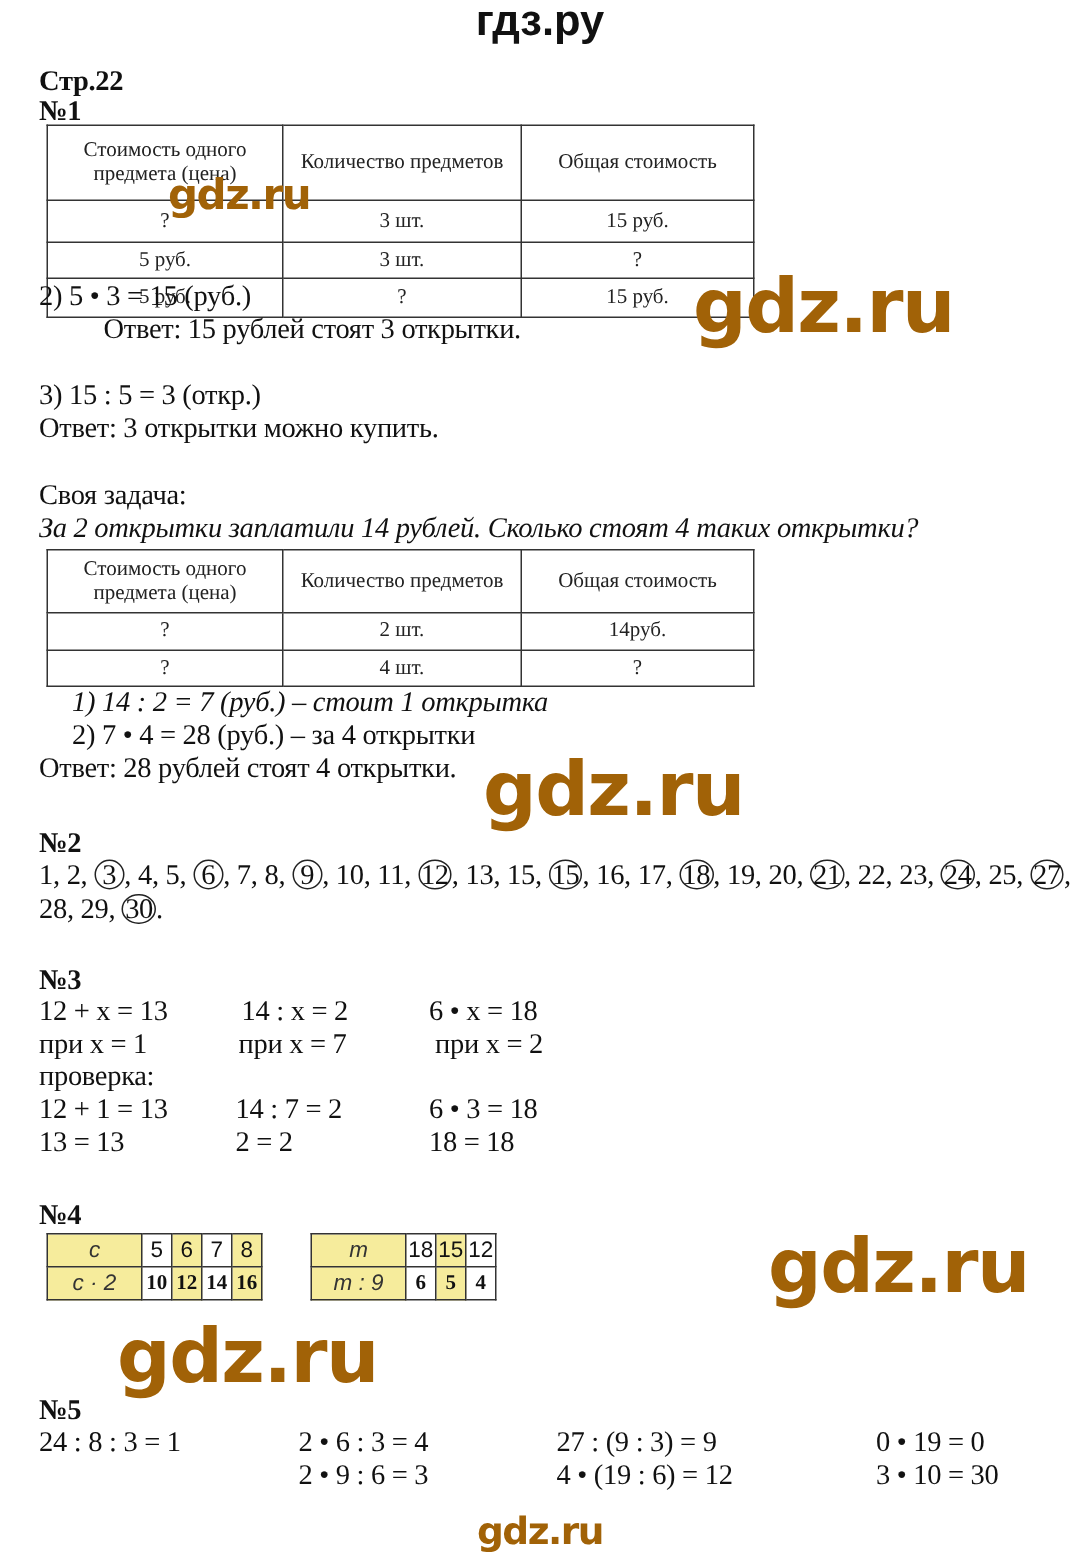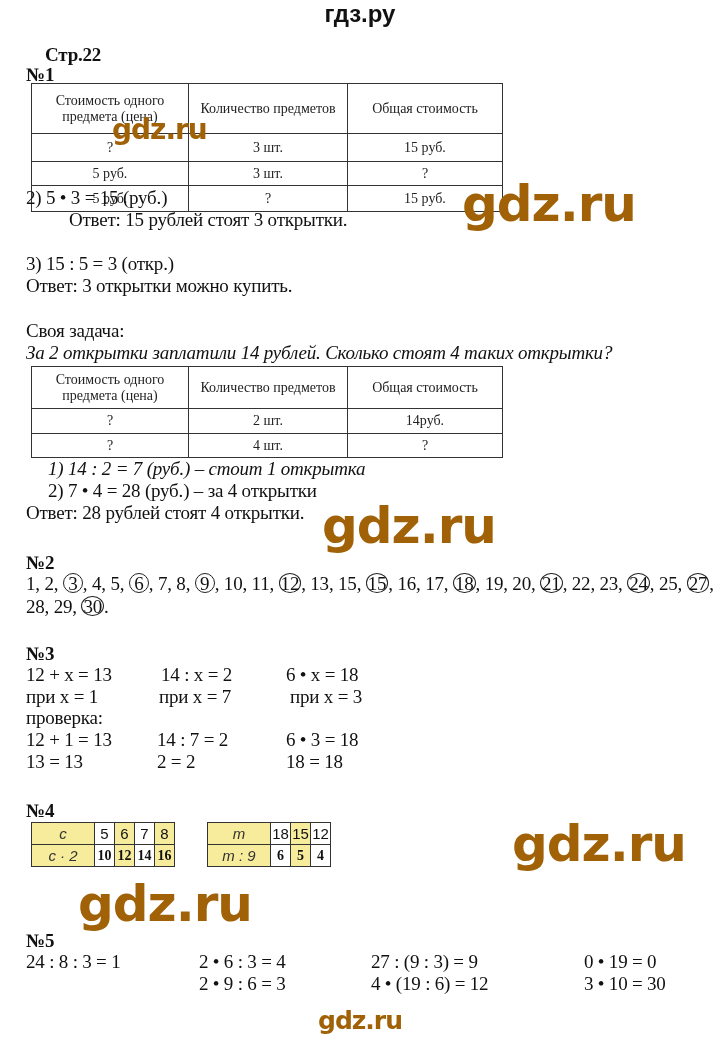--- a/index.html
+++ b/index.html
@@ -1,41 +1,41 @@
 <!DOCTYPE html>
 <html><head>
 <meta charset="utf-8">
 <style>
   html, body { margin:0; padding:0; background:#ffffff; }
   body { width:720px; height:1040px; position:relative; overflow:hidden; color:#111; }
   .serif { font-family: "Liberation Serif", "DejaVu Serif", serif; }
   .sans { font-family: "Liberation Sans", "DejaVu Sans", sans-serif; }
   .abs { position:absolute; }
-  .site-header { left:0; width:720px; top:0; text-align:center; font-size:24px; font-weight:bold; line-height:28px; }
+  .site-header { left:0; width:720px; top:0; text-align:center; font-size:29px; font-weight:bold; line-height:28px; }
   .line { font-size:19px; line-height:22px; white-space:nowrap; letter-spacing:-0.2px; }
   .bold { font-weight:bold; }
   .ital { font-style:italic; }
   table.grid { border-collapse:collapse; font-size:14px; line-height:16px; }
   table.grid td { border:1.5px solid #333; text-align:center; padding:0; color:#222; }
   .wm { font-family:"DejaVu Sans", "Liberation Sans", sans-serif; font-weight:bold; color:#a16207; letter-spacing:-1px; }
   .circ { display:inline-block; border:1.2px solid #222; border-radius:50%; min-width:20px; height:20px; line-height:20px; text-align:center; padding:0 1px; box-sizing:border-box; }
   table.yt { border-collapse:collapse; font-family:"Liberation Sans", sans-serif; font-size:15px; }
   table.yt td { border:1.5px solid #333; height:21px; text-align:center; padding:0; }
   table.yt td.lab { width:62px; font-style:italic; color:#333; }
   table.yt td.num { width:19px; }
   .yel { background:#f6ec9c; }
   .wht { background:#ffffff; }
   .res { font-family:"Liberation Serif", serif; font-weight:bold; font-size:14px; }
 </style>
 </head>
 <body>
 
 <div class="abs site-header sans">гдз.ру</div>
 
-<div class="abs line serif bold" style="left:26px;top:44px;margin-left:19px;">Стр.22</div>
+<div class="abs line serif bold" style="left:26px;top:44px;">Стр.22</div>
 <div class="abs line serif bold" style="left:26px;top:64px;">№1</div>
 
 <table class="abs grid serif" style="left:31px;top:83px;width:472px;">
   <tbody>
       <tr style="height:50px;">
     <td style="width:156px;">Стоимость одного предмета (цена)</td>
     <td style="width:158px;">Количество предметов</td>
     <td>Общая стоимость</td>
   </tr>
   <tr style="height:28px;">
@@ -95,21 +95,21 @@
 <div class="abs line serif bold" style="left:26px;top:552px;">№2</div>
 <div class="abs line serif" id="seq1" style="left:26px;top:573px;"><span>1</span><span>, </span><span>2</span><span>, </span><span class="circ">3</span><span>, </span><span>4</span><span>, </span><span>5</span><span>, </span><span class="circ">6</span><span>, </span><span>7</span><span>, </span><span>8</span><span>, </span><span class="circ">9</span><span>, </span><span>10</span><span>, </span><span>11</span><span>, </span><span class="circ">12</span><span>, </span><span>13</span><span>, </span><span>15</span><span>, </span><span class="circ">15</span><span>, </span><span>16</span><span>, </span><span>17</span><span>, </span><span class="circ">18</span><span>, </span><span>19</span><span>, </span><span>20</span><span>, </span><span class="circ">21</span><span>, </span><span>22</span><span>, </span><span>23</span><span>, </span><span class="circ">24</span><span>, </span><span>25</span><span>, </span><span class="circ">27</span><span>,</span></div>
 <div class="abs line serif" id="seq2" style="left:26px;top:596px;"><span>28</span><span>, </span><span>29</span><span>, </span><span class="circ">30</span><span>.</span></div>
 
 <div class="abs line serif bold" style="left:26px;top:643px;">№3</div>
 <div class="abs line serif" style="left:26px;top:664px;">12 + x = 13</div>
 <div class="abs line serif" style="left:161px;top:664px;">14 : x = 2</div>
 <div class="abs line serif" style="left:286px;top:664px;">6 • x = 18</div>
 <div class="abs line serif" style="left:26px;top:686px;">при x = 1</div>
 <div class="abs line serif" style="left:159px;top:686px;">при x = 7</div>
-<div class="abs line serif" style="left:290px;top:686px;">при x = 3</div>
+<div class="abs line serif" style="left:290px;top:686px;">при x = 2</div>
 <div class="abs line serif" style="left:26px;top:707px;">проверка:</div>
 <div class="abs line serif" style="left:26px;top:729px;">12 + 1 = 13</div>
 <div class="abs line serif" style="left:157px;top:729px;">14 : 7 = 2</div>
 <div class="abs line serif" style="left:286px;top:729px;">6 • 3 = 18</div>
 <div class="abs line serif" style="left:26px;top:751px;">13 = 13</div>
 <div class="abs line serif" style="left:157px;top:751px;">2 = 2</div>
 <div class="abs line serif" style="left:286px;top:751px;">18 = 18</div>
 
 <div class="abs line serif bold" style="left:26px;top:800px;">№4</div>
 <table class="abs yt" style="left:31px;top:822px;">

